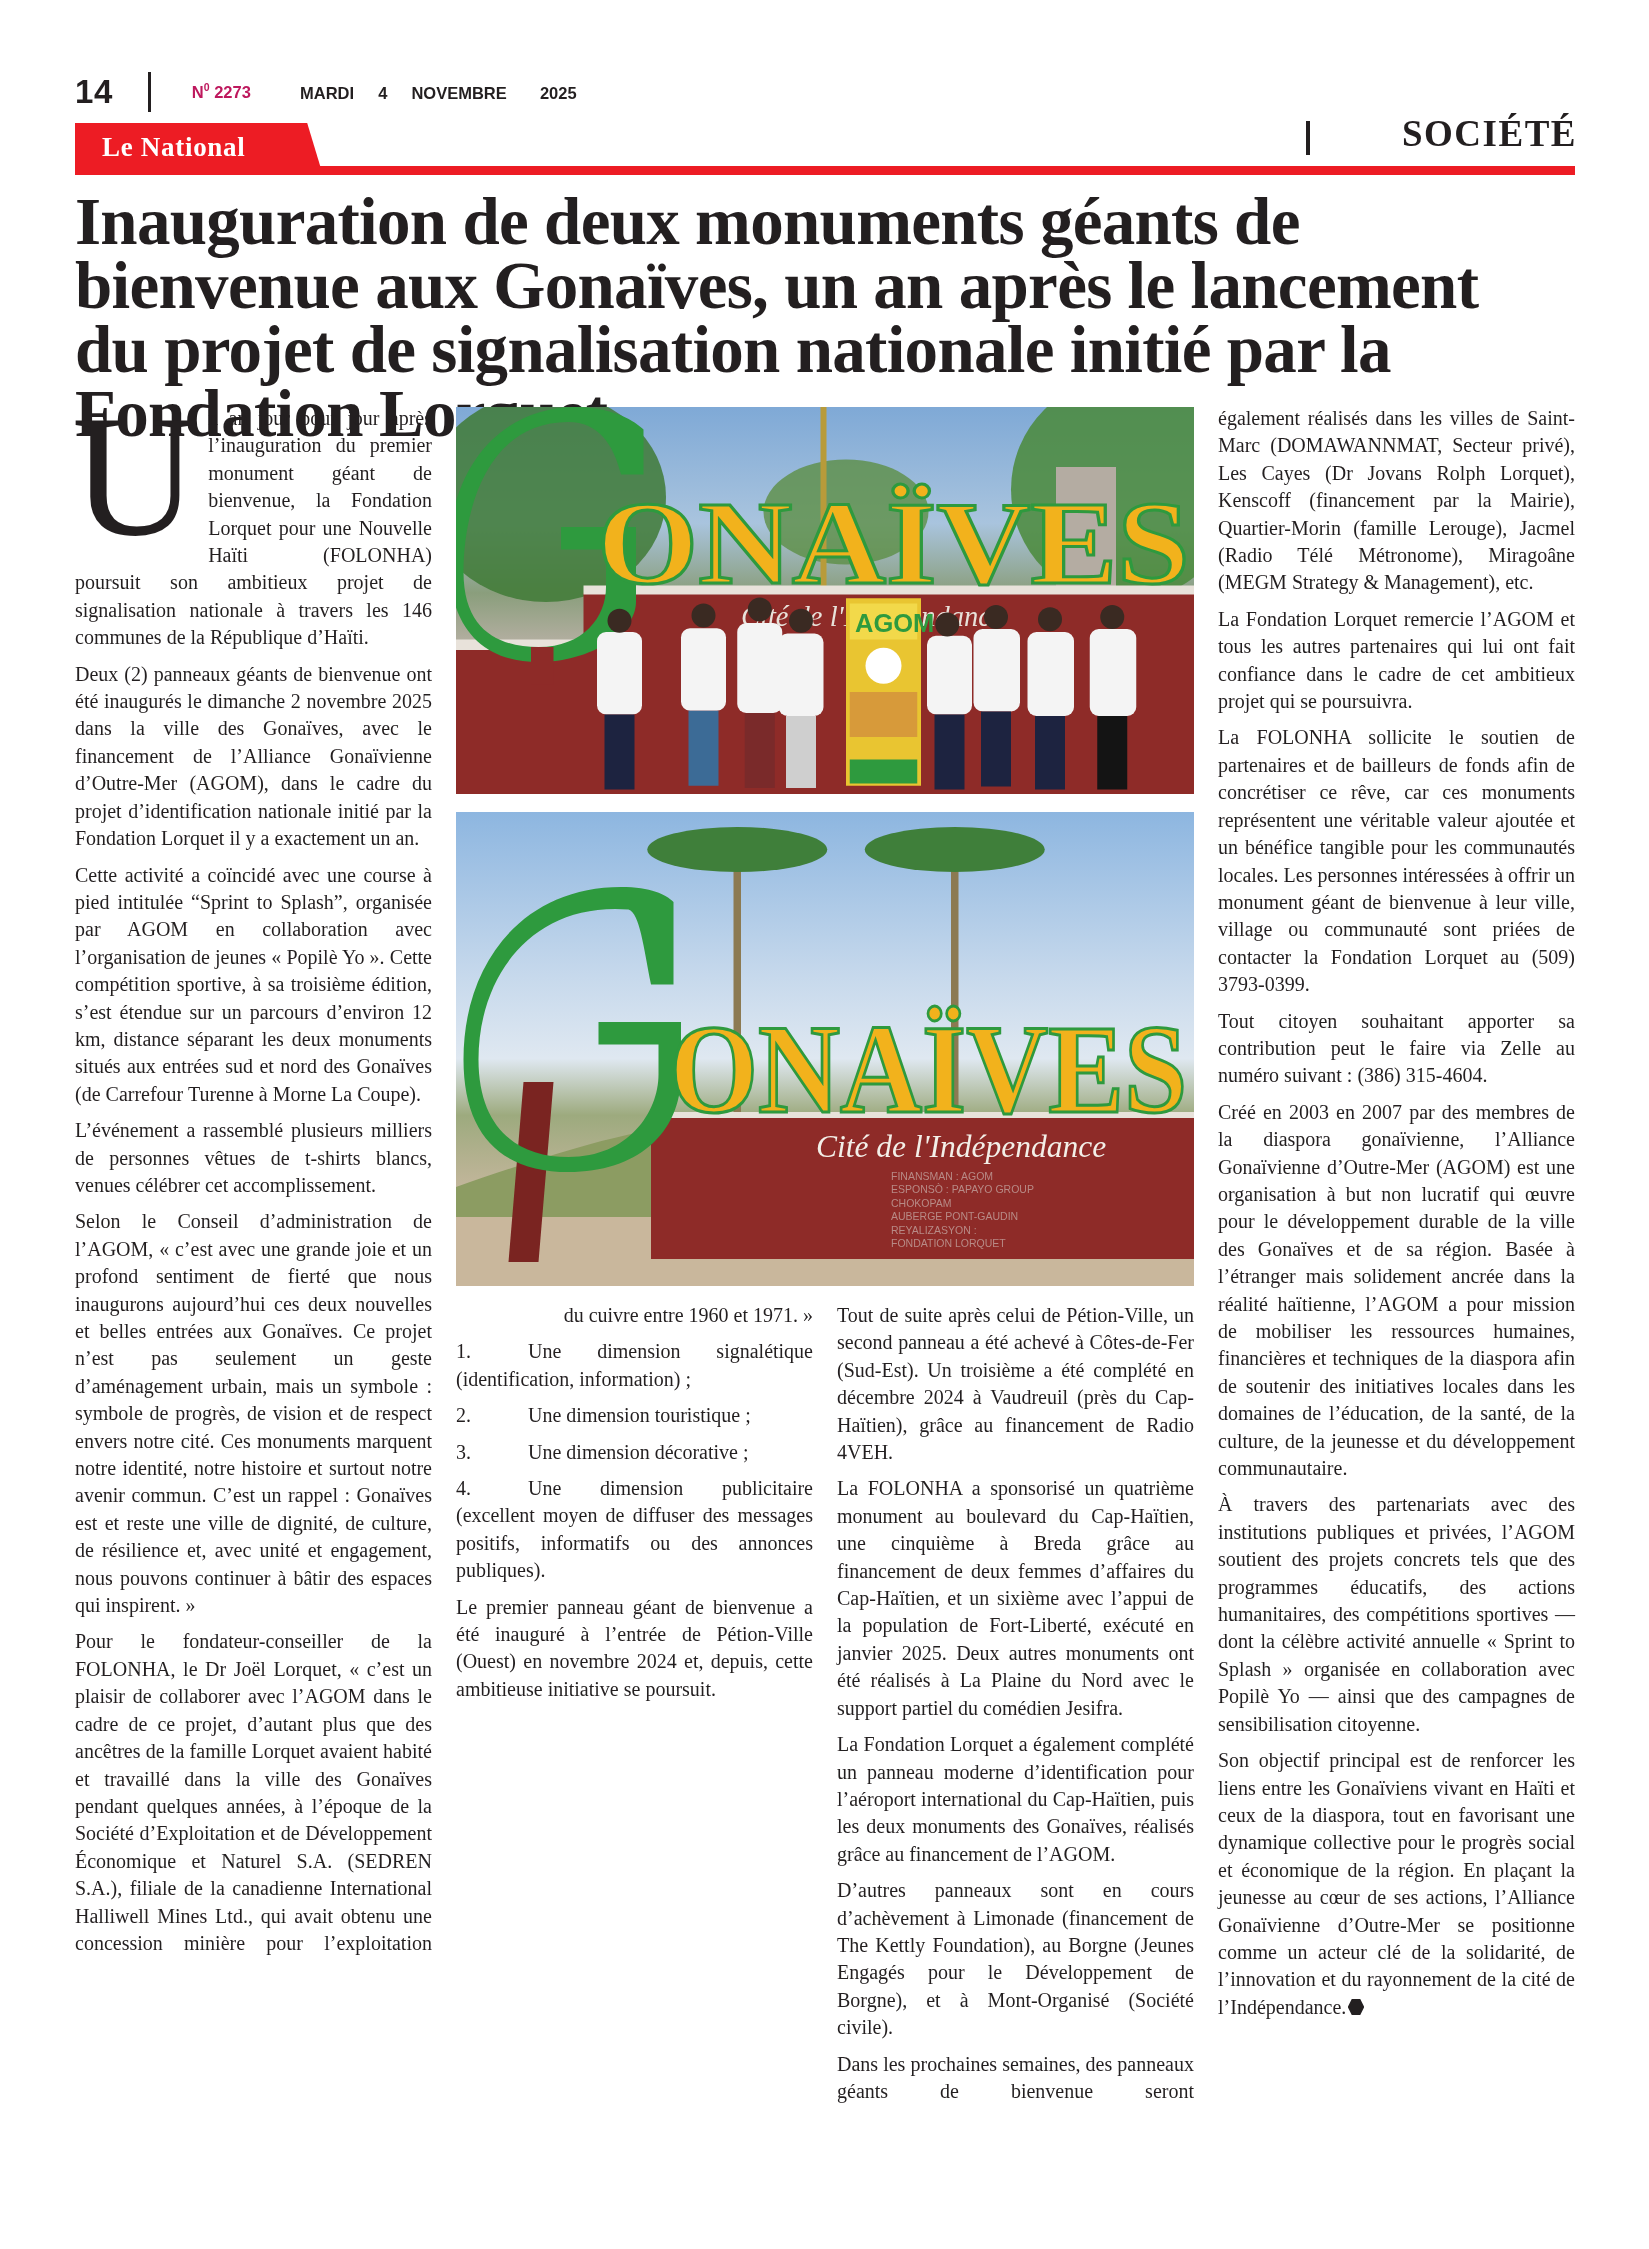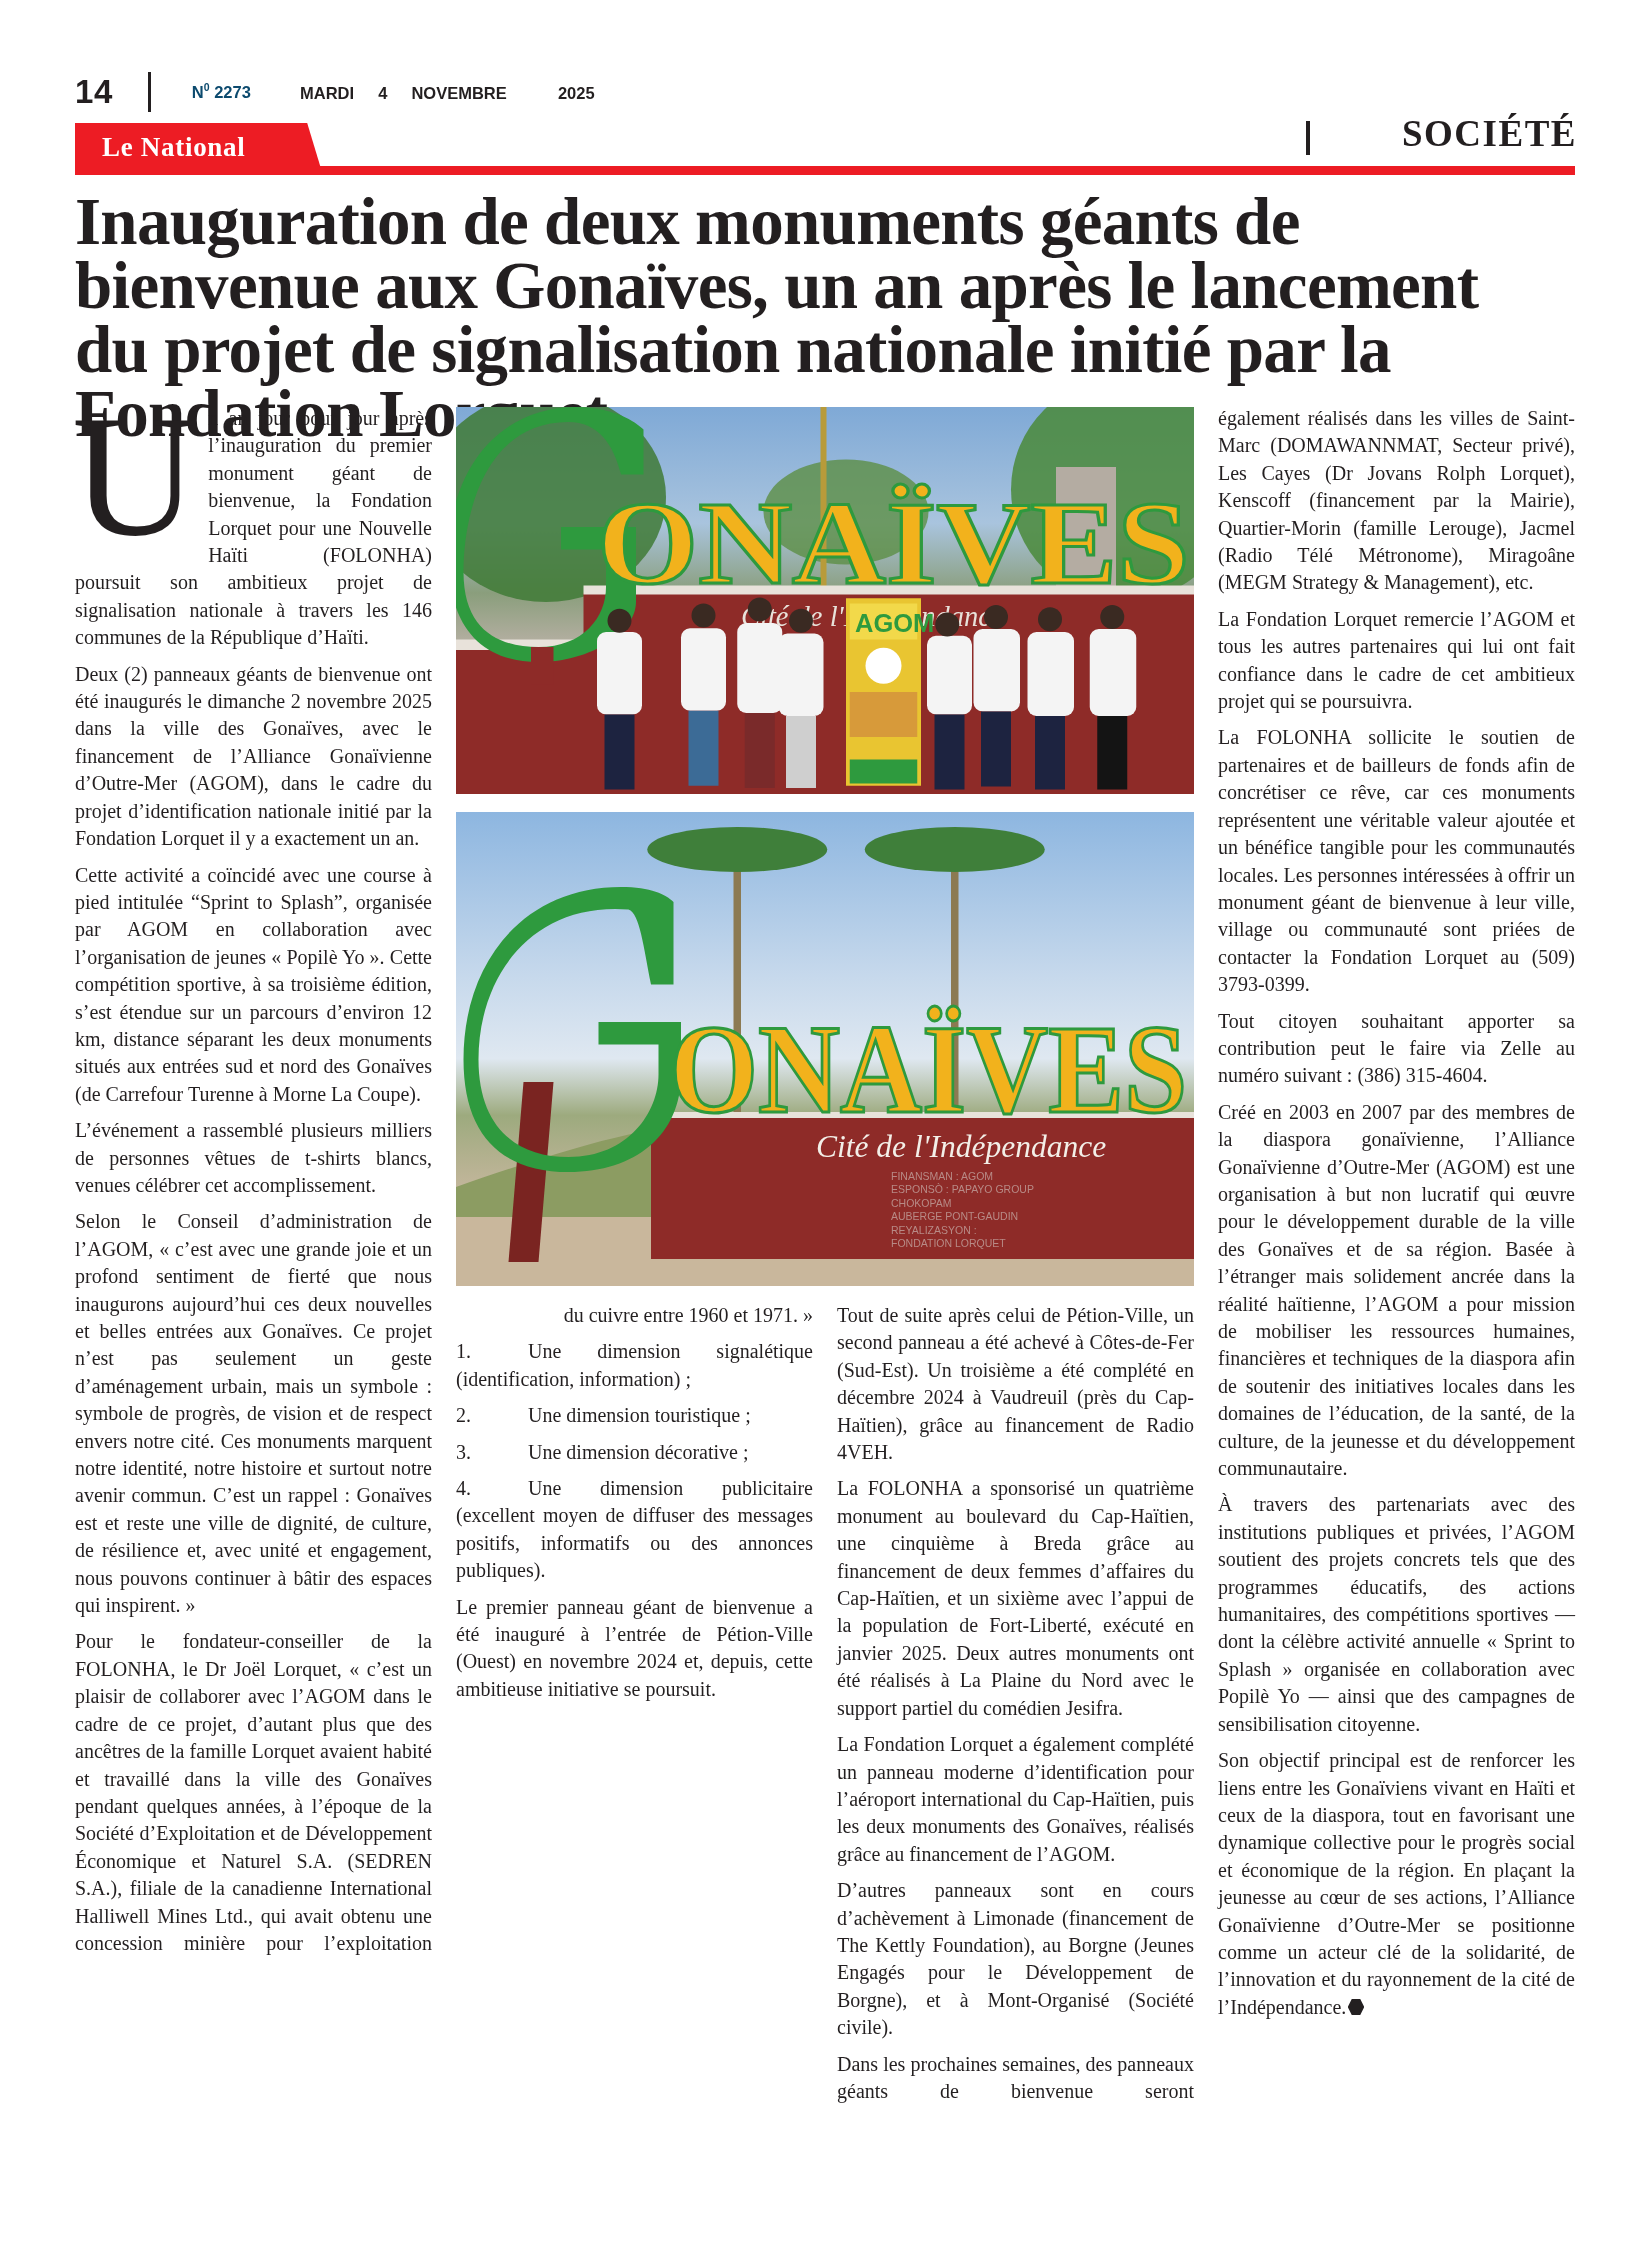--- a/index.html
+++ b/index.html
@@ -2,25 +2,25 @@
 <html style="font-size:12px"><head>
 <meta charset="utf-8">
 <style>
   html, body { margin: 0; padding: 0; background: #ffffff; }
   body { width: 1650px; height: 2250px; position: relative; overflow: hidden; color: #231f20; }
 
   
   .folio { position: absolute; left: 75px; top: 69px; height: 45px; display: flex; align-items: center; gap: 24px; }
   .page-num { font-family: "Liberation Sans", sans-serif; font-weight: 700; font-size: 33px; letter-spacing: 0.7px; color: #231f20; }
   .folio-bar { width: 3.7px; height: 40px; background: #231f20; margin: 0 16.5px 0 10.5px; }
-  .issue { font-family: "Liberation Sans", sans-serif; font-weight: 700; font-size: 16.5px; color: #0c4a6e; }
+  .issue { font-family: "Liberation Sans", sans-serif; font-weight: 700; font-size: 16.5px; color: #be185d; }
   .issue sup { font-size: 10.5px; }
   .dateline { position: absolute; left: 300px; top: 84px; font-family: "Liberation Sans", sans-serif; font-weight: 700; font-size: 16.5px; color: #231f20; word-spacing: 6px; }
   .dateline span { margin-right: 13.5px; }
-  .dateline .year { margin-left: 27px; }
+  .dateline .year { margin-left: 9px; }
 
   .brand-tab { position: absolute; left: 75px; top: 123px; width: 247px; height: 49px; background: #ed1c24;
                clip-path: polygon(0 0, 94% 0, 100% 100%, 0 100%); }
   .brand-label { position: absolute; left: 102px; top: 132px; font-family: "Liberation Serif", serif; font-weight: 700; font-size: 27px; color: #ffffff; letter-spacing: 0.7px; }
   .red-rule { position: absolute; left: 75px; top: 166px; width: 1500px; height: 9px; background: #ed1c24; }
   .section-bar { position: absolute; left: 1306px; top: 121px; width: 3.7px; height: 34px; background: #231f20; }
   .section-label { position: absolute; right: 73px; top: 112px; font-family: "Liberation Serif", serif; font-weight: 700; font-size: 37px; letter-spacing: 1.5px; color: #231f20; }
 
   
   .headline { position: absolute; left: 75px; top: 189px; width: 1470px; font-family: "Liberation Serif", serif; font-weight: 700;

